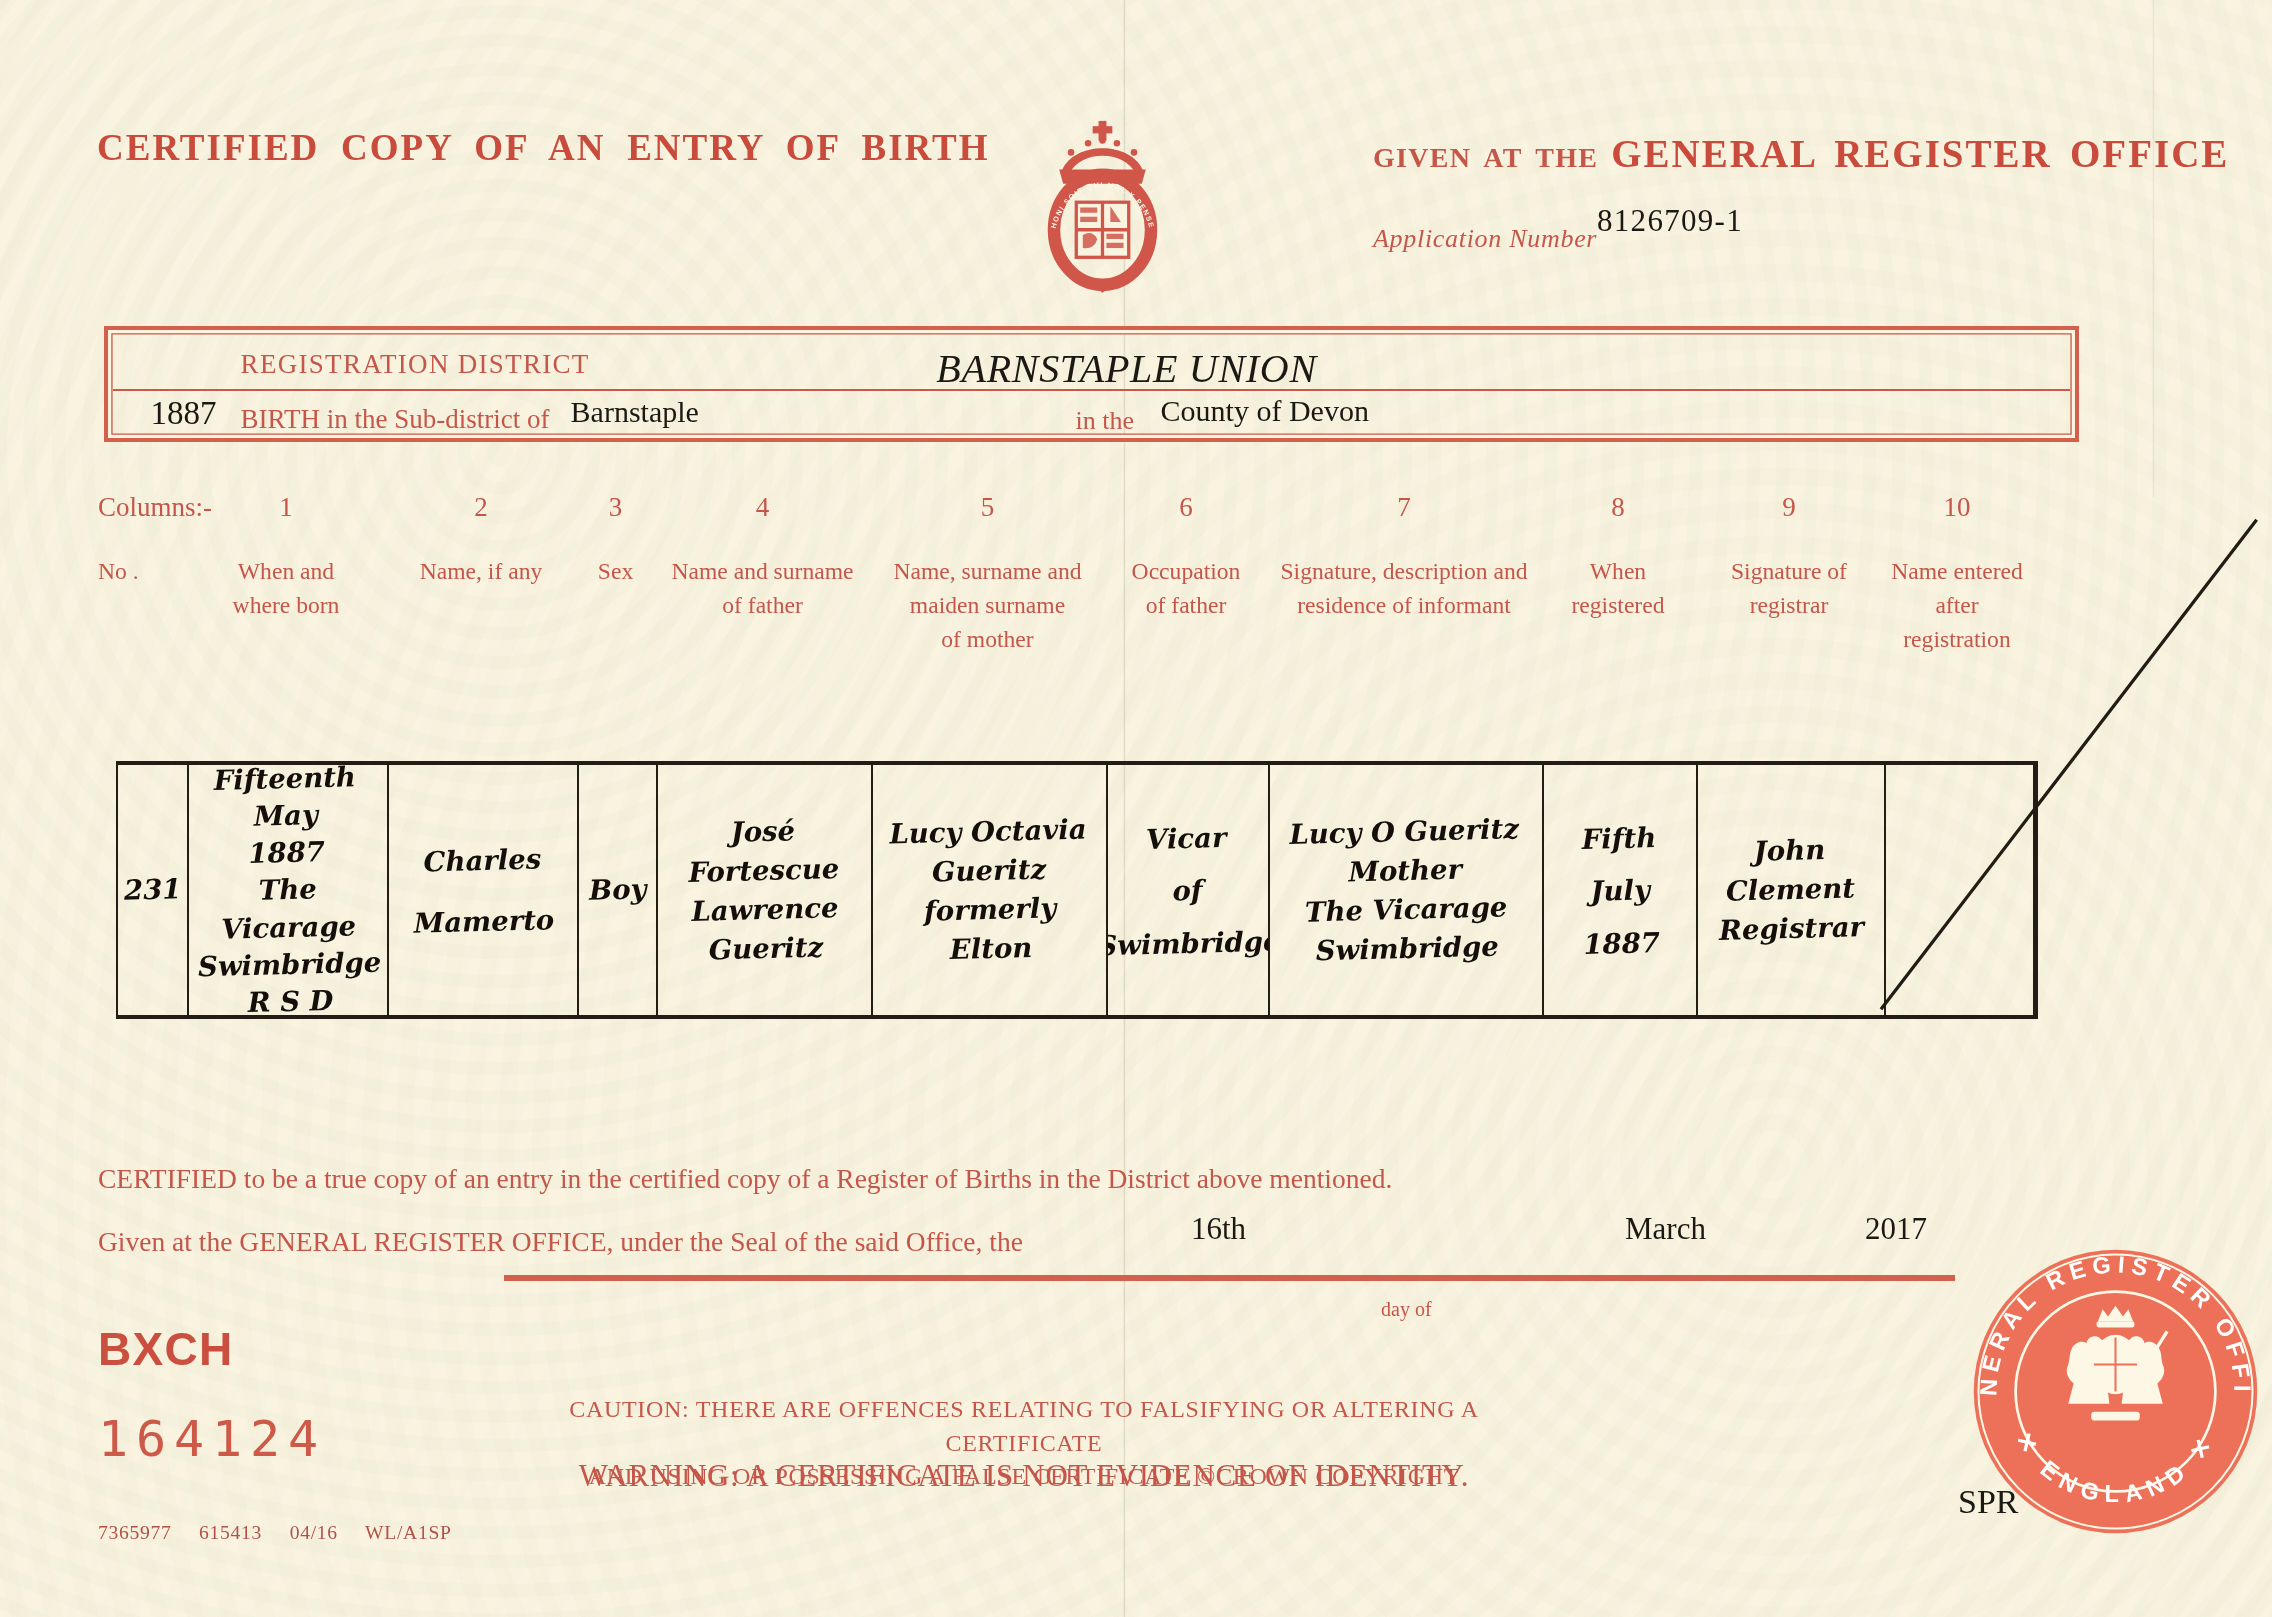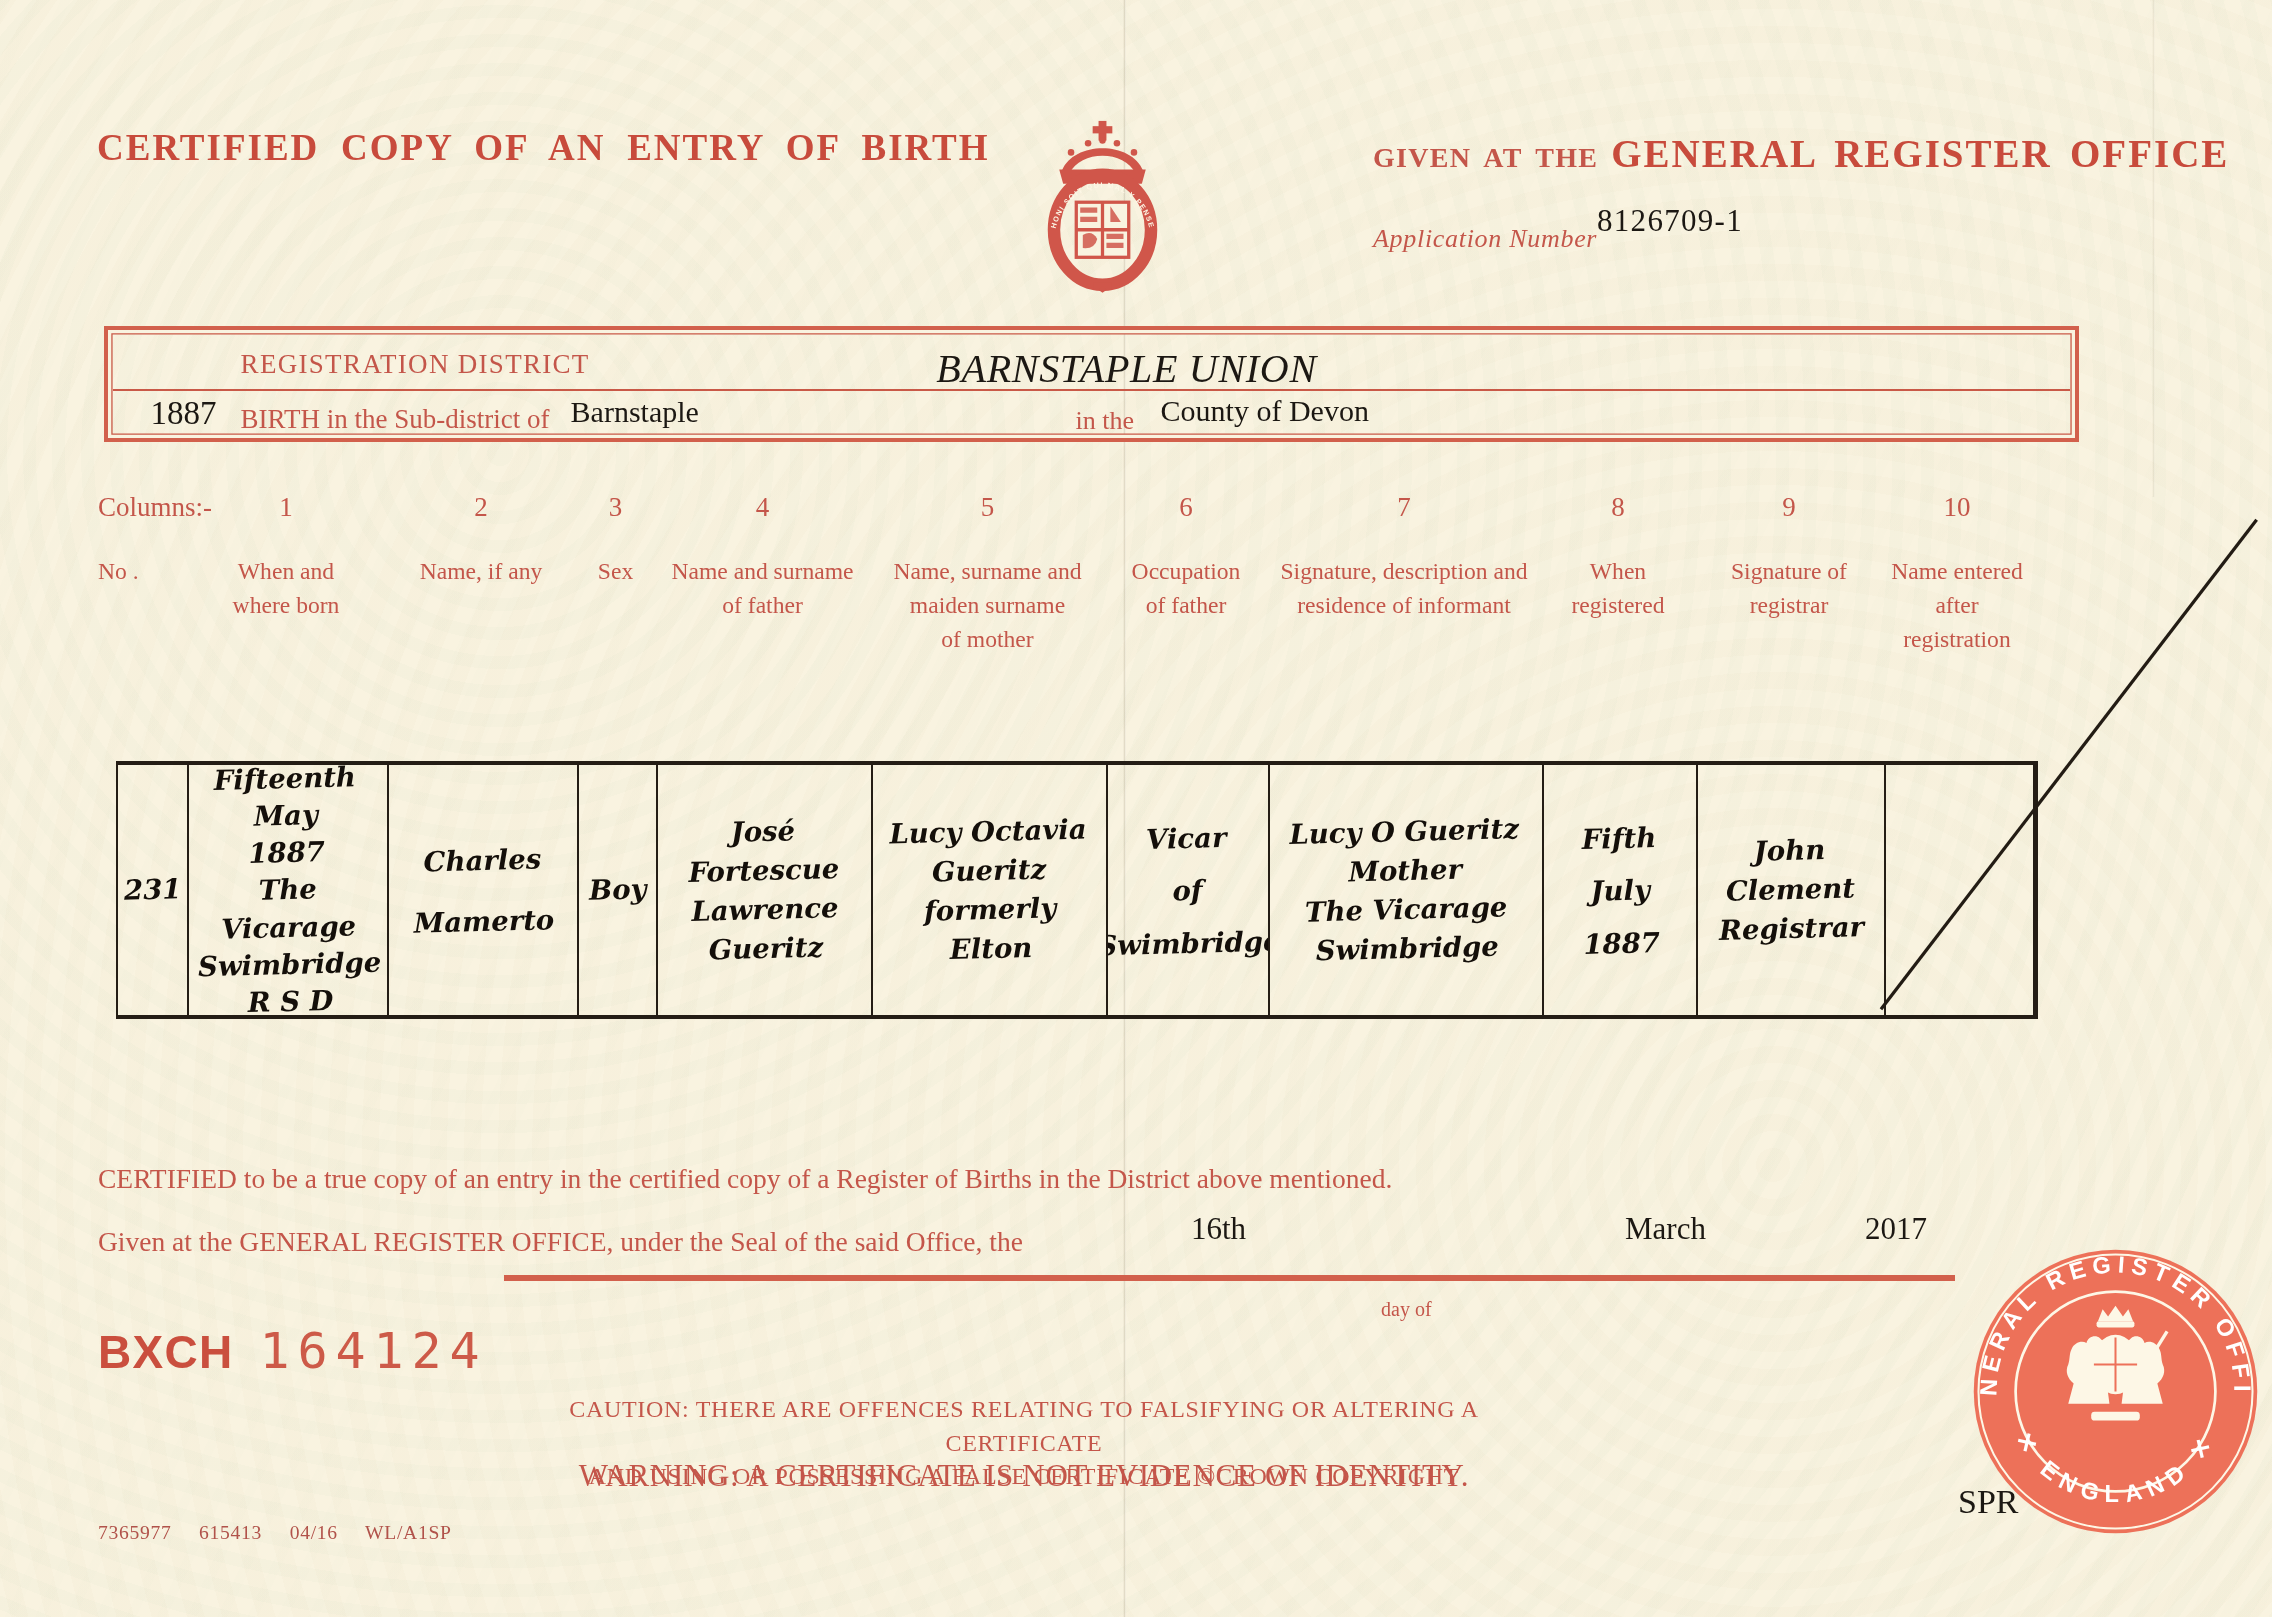--- a/index.html
+++ b/index.html
@@ -73,21 +73,21 @@
   
   .certified-line{position:absolute;left:98px;top:1163px;font-size:27.5px;color:#c4564a;white-space:nowrap;}
   .given-line2{position:absolute;left:98px;top:1226px;font-size:27.5px;color:#c4564a;white-space:nowrap;}
   .date-day{position:absolute;left:1191px;top:1211px;font-size:31px;color:#1c1813;}
   .date-dayof{position:absolute;left:1381px;top:1298px;font-size:20px;color:#c4564a;}
   .date-month{position:absolute;left:1625px;top:1211px;font-size:31px;color:#1c1813;}
   .date-year{position:absolute;left:1865px;top:1211px;font-size:31px;color:#1c1813;}
   .red-rule{position:absolute;left:504px;top:1275px;width:1451px;height:5.9px;background:#d2604c;}
 
   
-  .stamp-row{position:absolute;left:98px;top:1322px;display:flex;align-items:baseline;gap:26px;}
+  .stamp-row{position:absolute;left:98px;top:1322px;display:flex;align-items:baseline;gap:34px;flex-direction:column;}
   .stamp-series{font-family:"Liberation Sans", sans-serif;font-weight:bold;font-size:46px;
     color:#ca4f3e;letter-spacing:1.3px;}
   .stamp-number{font-family:"DejaVu Sans Mono", monospace;font-size:50px;color:#cd5a48;letter-spacing:7.9px;}
 
   
   .caution{position:absolute;left:497px;top:1387px;width:1054px;text-align:center;
     font-size:24px;color:#c4564a;line-height:1.4;letter-spacing:0.7px;margin-top:6px;}
   .warning{position:absolute;left:497px;top:1458px;width:1054px;text-align:center;
     font-size:31px;font-weight:normal;color:#c4564a;letter-spacing:0.7px;}
   .form-footer{position:absolute;left:98px;top:1522px;font-size:19.6px;color:#b1524a;word-spacing:22px;letter-spacing:0.7px;}

